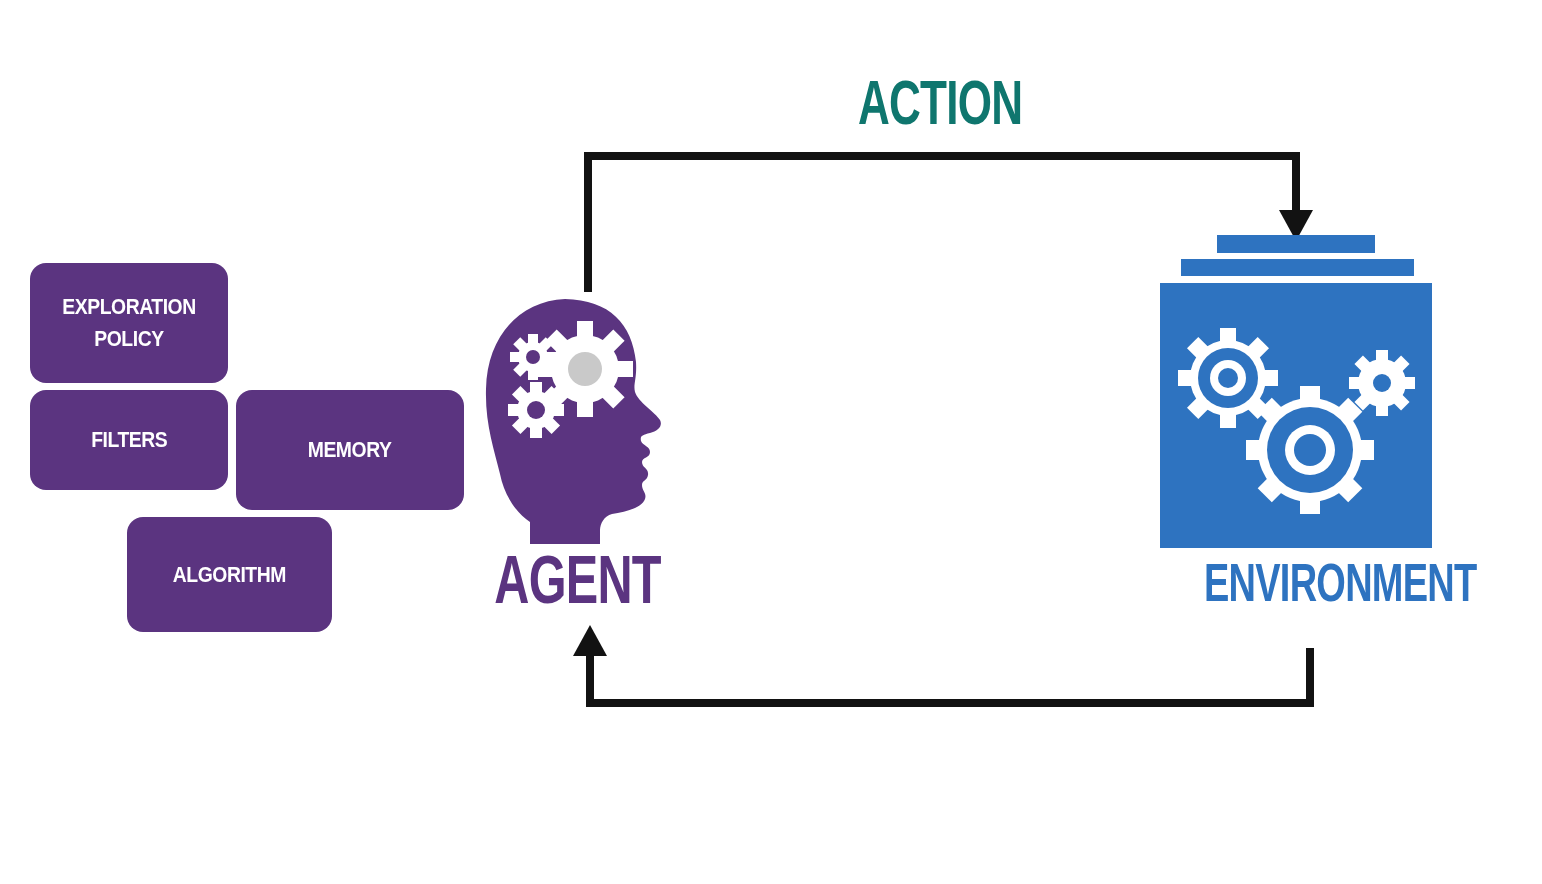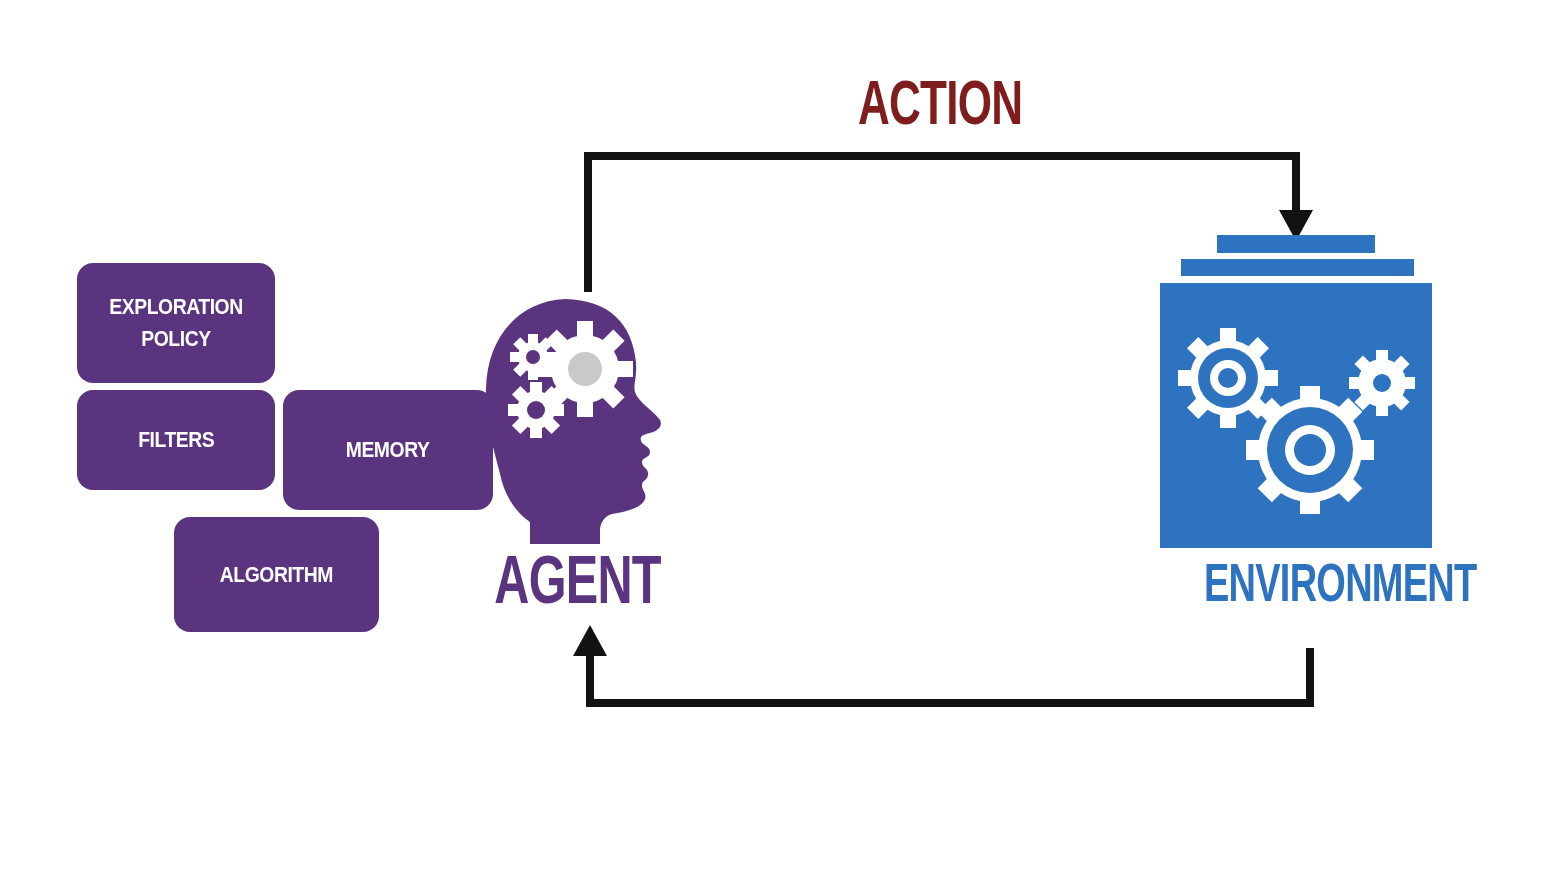--- a/index.html
+++ b/index.html
@@ -15,21 +15,21 @@
     position: absolute;
     left: 0; top: 0;
     pointer-events: none;
   }
   .big-label {
     position: absolute;
     display: flex;
     align-items: center;
     justify-content: center;
     font-weight: bold;
-    color: #7f1d1d;
+    color: #0f766e;
     white-space: nowrap;
   }
   .big-label .cond {
     display: inline-block;
     transform: scale(0.76, 1.08);
     letter-spacing: -1px;
   }
   .action-label { left: 770px; top: 66px; width: 340px; height: 70px; font-size: 58px; }
   .state-reward-label { left: 755px; top: 726px; width: 400px; height: 70px; font-size: 58px; }
   .agent-label { left: 455px; top: 548px; width: 245px; height: 62px; font-size: 64px; color: #5b3480; }
@@ -42,31 +42,30 @@
     display: flex;
     align-items: center;
     justify-content: center;
     color: #ffffff;
     font-weight: bold;
     font-size: 22px;
     line-height: 1.45;
     text-align: center;
     padding: 8px 12px;
     box-sizing: border-box;
-    margin-left: 47px;
   }
   .component .cond {
     display: inline-block;
     transform: scaleX(0.88);
     letter-spacing: -0.5px;
   }
   .box-exploration { left: 30px;  top: 263px; width: 198px; height: 120px; }
   .box-neural     { left: 236px; top: 263px; width: 198px; height: 120px; }
   .box-filters    { left: 30px;  top: 390px; width: 198px; height: 100px; }
-  .box-memory     { left: 236px; top: 390px; width: 210px; height: 120px; }
+  .box-memory     { left: 236px; top: 390px; width: 228px; height: 120px; }
   .box-algorithm  { left: 127px; top: 517px; width: 205px; height: 115px; text-align: center; }
 
   .agent-icon-wrap {
     position: absolute;
     left: 470px; top: 283px;
     width: 215px; height: 262px;
   }
   .env-bar {
     position: absolute;
     background: #2e73c0;

